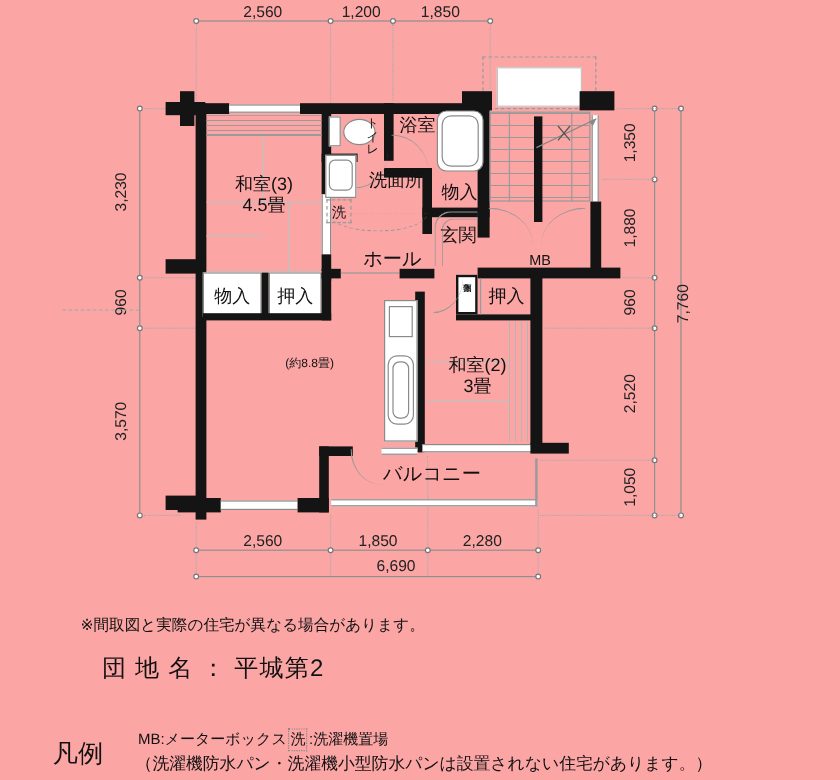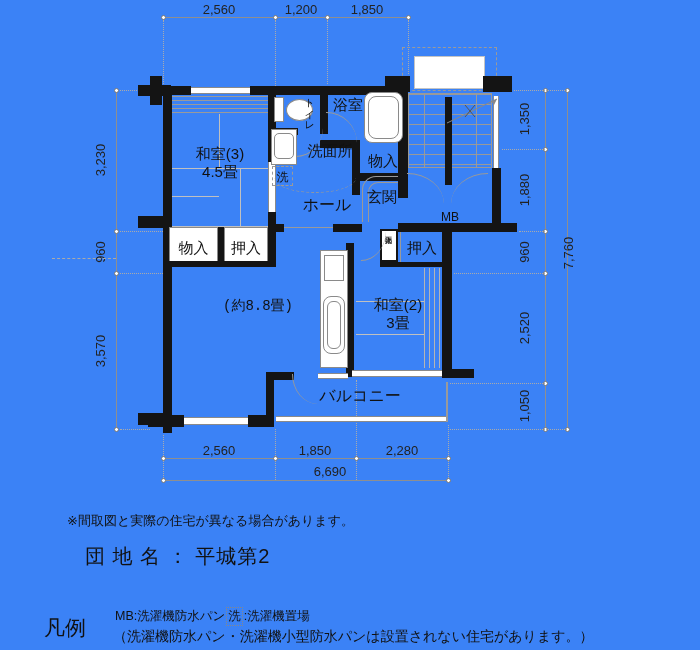--- a/index.html
+++ b/index.html
@@ -1,16 +1,16 @@
 <!DOCTYPE html>
 <html><head>
 <meta charset="utf-8">
 <style>
   html,body{margin:0;padding:0;background:#fff;}
-  #page{position:relative;width:700px;height:650px;background:#3b82f6;overflow:hidden;
+  #page{position:relative;width:700px;height:650px;background:#fca5a5;overflow:hidden;
         font-family:"Liberation Sans","DejaVu Sans",sans-serif;color:#1a1a1a;}
   .abs{position:absolute;}
   .wall{position:absolute;background:#141414;}
   .thin{position:absolute;border:1px solid #8a8a8a;background:#fff;box-sizing:border-box;}
   .gline{position:absolute;background:#9a9a9a;}
   .lline{position:absolute;background:#c0c0c0;}
   .dashed{position:absolute;border:1px dashed #9a9a9a;box-sizing:border-box;}
   .dotv{position:absolute;border-left:1px dotted #aaa;}
   .doth{position:absolute;border-top:1px dotted #aaa;}
   .dimline{position:absolute;background:#8f8f8f;}
@@ -220,39 +220,39 @@
   <div class="room-label" style="left:172px;top:145px;width:96px;">
     <div>和室(3)</div>
     <div>4.5畳</div>
   </div>
   <div class="vtext" style="left:302px;top:91px;font-size:10px;">トイレ</div>
   <div class="room-label" style="left:326px;top:96px;width:44px;">浴室</div>
   <div class="small-label" style="left:272px;top:169px;width:21px;">洗</div>
   <div class="room-label" style="left:300px;top:142px;width:60px;">洗面所</div>
   <div class="room-label" style="left:358px;top:152px;width:50px;">物入</div>
   <div class="room-label" style="left:360px;top:188px;width:44px;">玄関</div>
-  <div class="room-label" style="left:292px;top:197px;width:70px;font-size:16px;font-family:Liberation Mono, monospace;">ホール</div>
+  <div class="room-label" style="left:292px;top:207px;width:70px;font-size:16px;">ホール</div>
   <div class="small-label" style="left:434px;top:210px;width:32px;">MB</div>
   <div class="room-label" style="left:169px;top:239px;width:49px;">物入</div>
   <div class="room-label" style="left:224px;top:239px;width:44px;">押入</div>
   <div class="vtext" style="left:383px;top:231px;font-size:7px;">下部物入</div>
   <div class="room-label" style="left:400px;top:239px;width:44px;">押入</div>
   <div class="room-label" style="left:170px;top:298px;width:176px;font-size:16px;">
-    <div style="font-size:14px;font-family:Liberation Mono, monospace;">(約8.8畳)</div>
+    <div style="font-size:10px;">(約8.8畳)</div>
   </div>
   <div class="room-label" style="left:352px;top:296px;width:92px;">
     <div>和室(2)</div>
     <div>3畳</div>
   </div>
   <div class="room-label" style="left:300px;top:386px;width:120px;font-size:16px;">バルコニー</div>
 
   <div class="note-text" style="left:67px;top:512px;">※間取図と実際の住宅が異なる場合があります。</div>
   <div class="title-row" style="left:85px;top:543px;">
     <span>団 地 名 ：</span>
     <span>平城第2</span>
   </div>
   <div class="legend-title" style="left:44px;top:614px;">凡例</div>
   <div class="legend-line" style="left:115px;top:607px;">
-    <span>MB:洗濯機防水パン</span><span class="senbox">洗</span><span>:洗濯機置場</span>
+    <span>MB:メーターボックス</span><span class="senbox">洗</span><span>:洗濯機置場</span>
   </div>
   <div class="legend-note" style="left:113px;top:628px;">（洗濯機防水パン・洗濯機小型防水パンは設置されない住宅があります。）</div>
 
 </div>
 
 </body></html>

